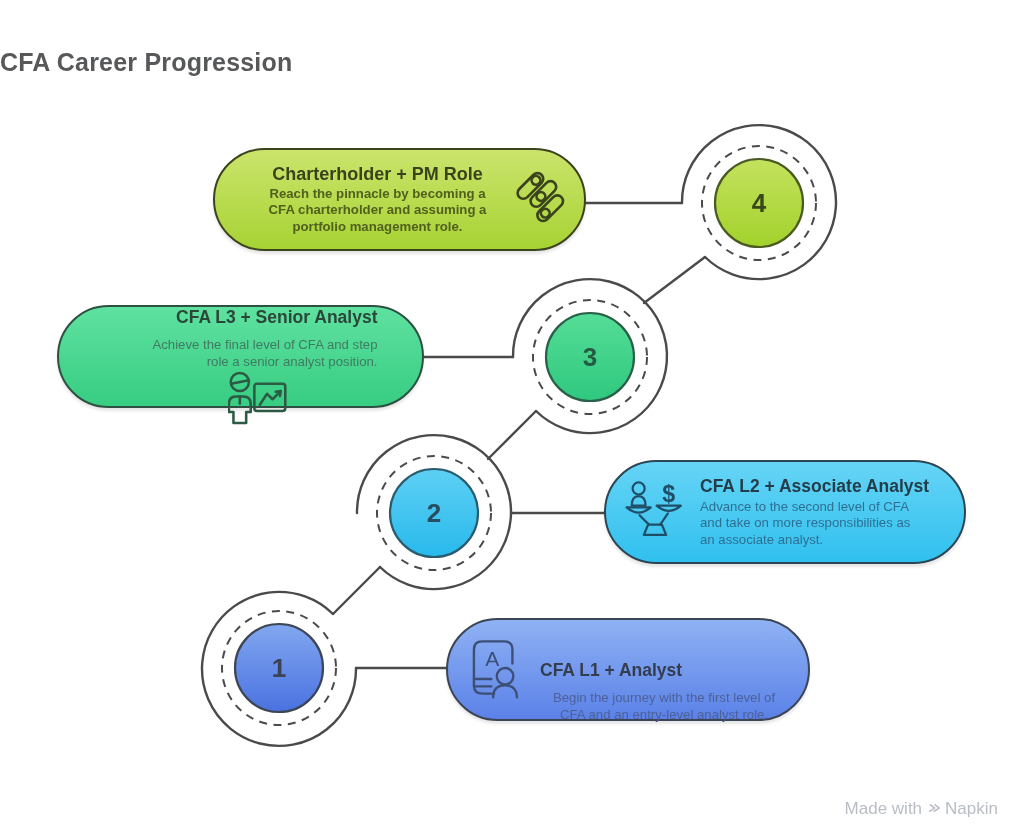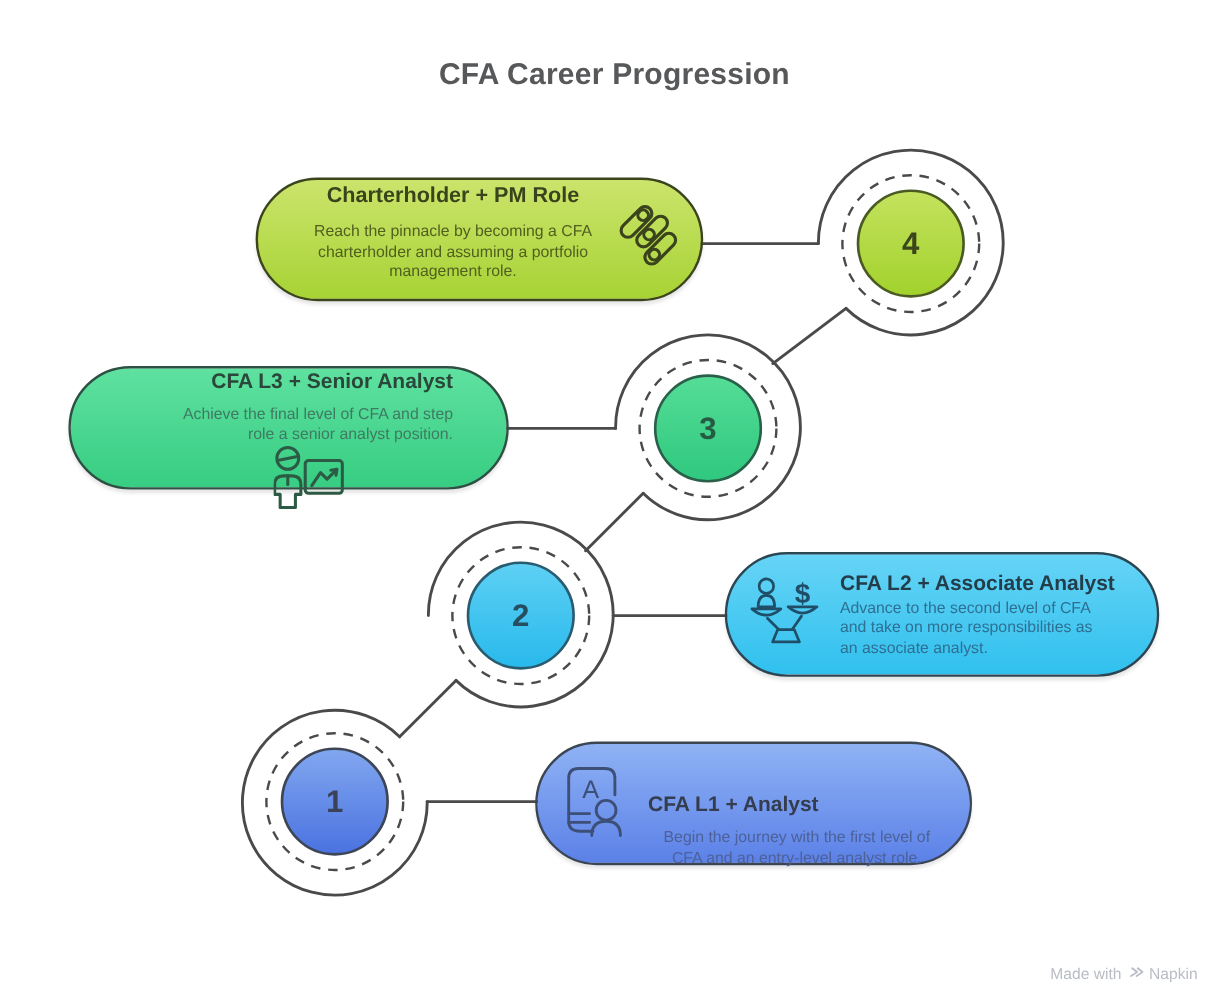--- a/index.html
+++ b/index.html
@@ -1,21 +1,21 @@
 <!DOCTYPE html>
 <html><head>
 <meta charset="utf-8">
 <style>
   html,body{margin:0;padding:0;background:#fff;}
   .canvas{
     position:relative;width:1024px;height:837px;background:#ffffff;
     font-family:"Liberation Sans", sans-serif;overflow:hidden;
   }
   .diagram-title{
-    position:absolute;left:0;top:48px;width:1024px;text-align:center;
+    position:absolute;left:0;top:48px;width:1024px;text-align:left;
     font-size:25px;font-weight:bold;color:#57585a;letter-spacing:.2px;
   }
   svg.underlay{position:absolute;left:0;top:0;}
   .pill{
     position:absolute;box-sizing:border-box;border-radius:54px;
     display:flex;align-items:center;
     box-shadow:0 3px 3px rgba(0,0,0,.10);
   }
   .pill .txt{flex:1 1 auto;}
   .pill .ttl{font-weight:bold;font-size:17.5px;white-space:nowrap;}
@@ -43,34 +43,34 @@
   .pill-3 .icon{margin-left:10px;}
   .pill-3 .ttl{color:#2a473a;margin-bottom:9px;}
   .pill-3 .desc{color:#3f7a62;max-width:250px;margin-left:auto;}
 
   .pill-4{left:213px;top:148px;width:373px;height:103px;
     background:linear-gradient(180deg,#cbe46c,#a7d334);border:2.5px solid #3b441d;
     padding:0 16px 0 34px;}
   .pill-4 .txt{text-align:center;}
   .pill-4 .icon{margin-left:6px;}
   .pill-4 .ttl{color:#3a431c;font-size:18px;margin-bottom:1px;text-align:center;}
-  .pill-4 .desc{color:#51601f;max-width:244px;margin:12px auto;}
+  .pill-4 .desc{color:#51601f;max-width:244px;margin:0 auto;font-weight:bold;}
 
   .node-number{
     position:absolute;width:44px;height:44px;display:flex;align-items:center;
     justify-content:center;font-weight:bold;font-size:26px;
   }
   .num-1{left:257px;top:646px;color:#394257;}
   .num-2{left:412px;top:491px;color:#264e60;}
   .num-3{left:568px;top:335px;color:#265a43;}
   .num-4{left:737px;top:181px;color:#3b471b;}
 
   .watermark{
     position:absolute;right:26px;bottom:18px;display:flex;align-items:center;
-    gap:5px;font-size:13px;color:#b9bdc4;
+    gap:5px;font-size:17px;color:#b9bdc4;
   }
 </style>
 </head>
 <body>
 
 <div class="canvas">
 
   <div class="diagram-title">CFA Career Progression</div>
 
   <svg class="underlay" width="1024" height="837" viewBox="0 0 1024 837">

